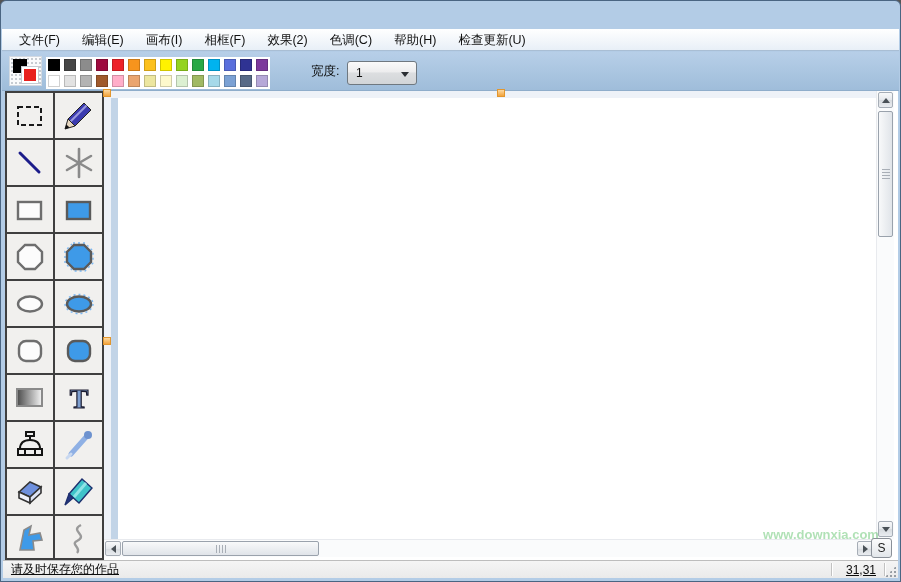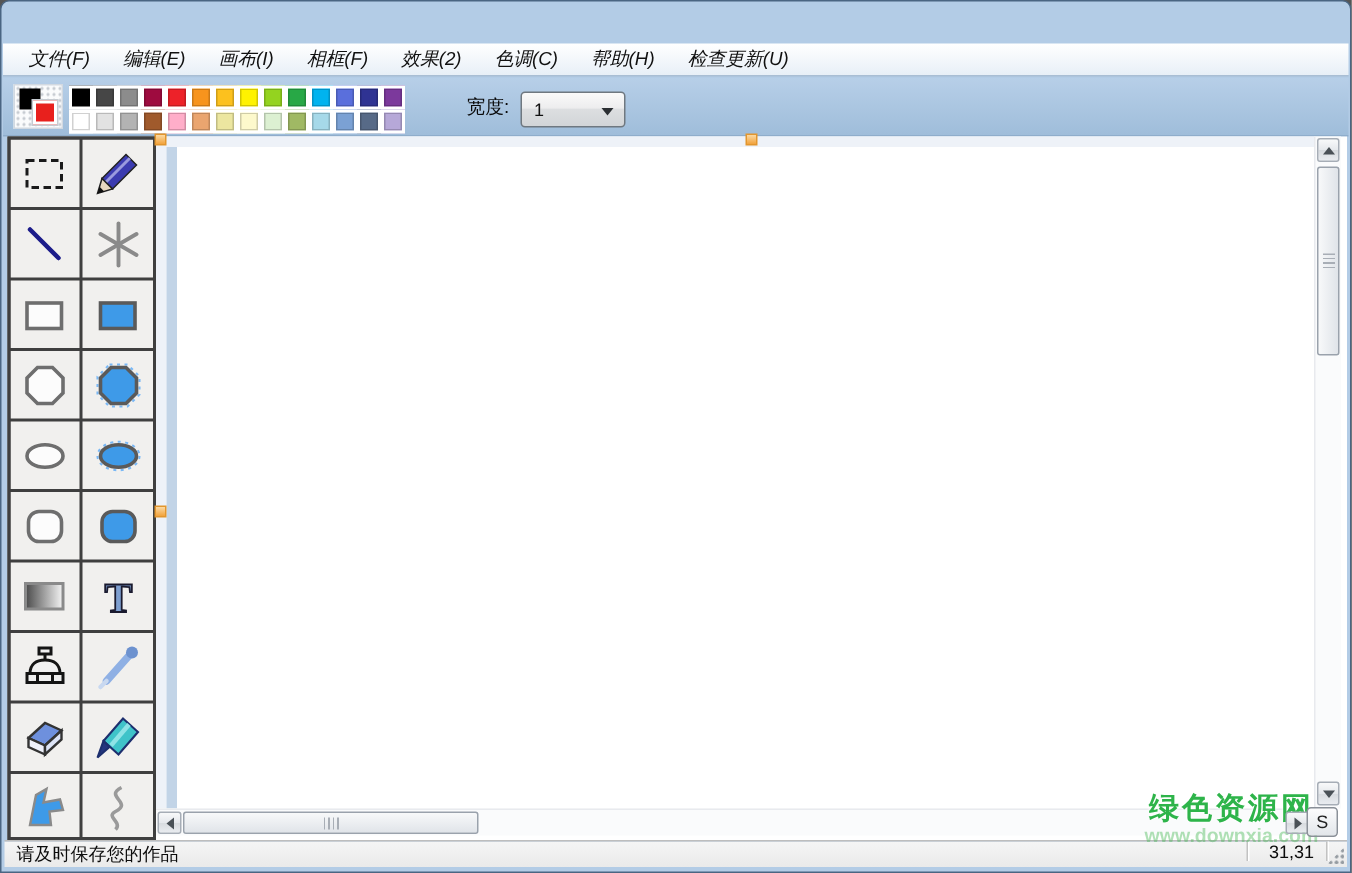--- a/index.html
+++ b/index.html
@@ -28,21 +28,21 @@
     width:42px; border-color:#7c2a0e;
     background:linear-gradient(#f7b49c,#e0693d 45%,#c33a14 46%,#dd6b35);
   }
   .glyph-min { width:10px; height:3px; background:#2e3338; margin-top:5px; }
   .glyph-max { width:10px; height:8px; border:2px solid #2e3338; border-top-width:3px; background:#eef2f6; }
   .glyph-close { color:#fff; font-size:12px; font-weight:bold; text-shadow:0 1px 2px rgba(60,0,0,.7); line-height:18px; }
   
   .menubar {
     position:absolute; left:1px; right:1px; top:28px; height:22px;
     background:linear-gradient(#ffffff,#e8eff7); border-bottom:1px solid #a9bed4;
-    display:flex; align-items:center; padding-left:6px;font-style:italic;
+    display:flex; align-items:flex-start; padding-left:6px;
   }
   .menu-item { font-size:12.5px; color:#111; padding:3px 11px; cursor:default; }
   
   .toolbar {
     position:absolute; left:1px; right:1px; top:51px; height:39px;
     background:linear-gradient(#b7cfe8,#9fbdda); border-bottom:1px solid #8fadcb;
   }
   .fgbg {
     position:absolute; left:7px; top:4px; width:33px; height:30px; background:#fafbfc;
     background-image:radial-gradient(#c7ccd2 1px, transparent 1.1px); background-size:4px 4px;
@@ -101,21 +101,21 @@
   .corner-s {
     position:absolute; left:866px; top:447px; width:21px; height:20px; z-index:9;
     border:1px solid #8a9098; border-radius:3px;
     background:linear-gradient(#fcfcfd,#e2e6ea); font-size:12px; color:#222;
     display:flex; align-items:center; justify-content:center;
   }
   
   .statusbar {
     position:absolute; left:2px; right:2px; top:559px; height:18px; z-index:7;
     background:linear-gradient(#f5f5f5,#eaeaea); border-top:1px solid #bdbdbd;
-    display:flex; align-items:flex-start; font-size:12px; color:#0c0c0c;
+    display:flex; align-items:center; font-size:12px; color:#0c0c0c;text-decoration:underline;
   }
   .sb-msg { flex:1; padding-left:8px; }
   .sb-sep { width:1px; height:13px; background:#c2c2c2; box-shadow:1px 0 0 #fff; }
   .sb-pos { width:52px; text-align:right; padding-right:8px; }
   .sb-size { width:158px; padding-left:8px; }
   .sb-grip { width:11px; height:11px; margin:4px 2px 0 0;
     background-image:radial-gradient(#979da3 1.1px, transparent 1.2px); background-size:4px 4px;
     clip-path:polygon(100% 0, 100% 100%, 0 100%); }
   
   .watermark { position:absolute; left:744px; top:527px; width:152px; text-align:center; z-index:8; pointer-events:none; }
@@ -355,17 +355,16 @@
 
   <div class="statusbar">
     <div class="sb-msg">请及时保存您的作品</div>
     <div class="sb-sep"></div>
     <div class="sb-pos">31,31</div>
     <div class="sb-sep"></div>
     <div class="sb-grip"></div>
   </div>
 
   <div class="watermark">
-    <div class="wm1">绿色资源网</div>
     <div class="wm2">www.downxia.com</div>
   </div>
 
 </div>
 
 </body></html>

